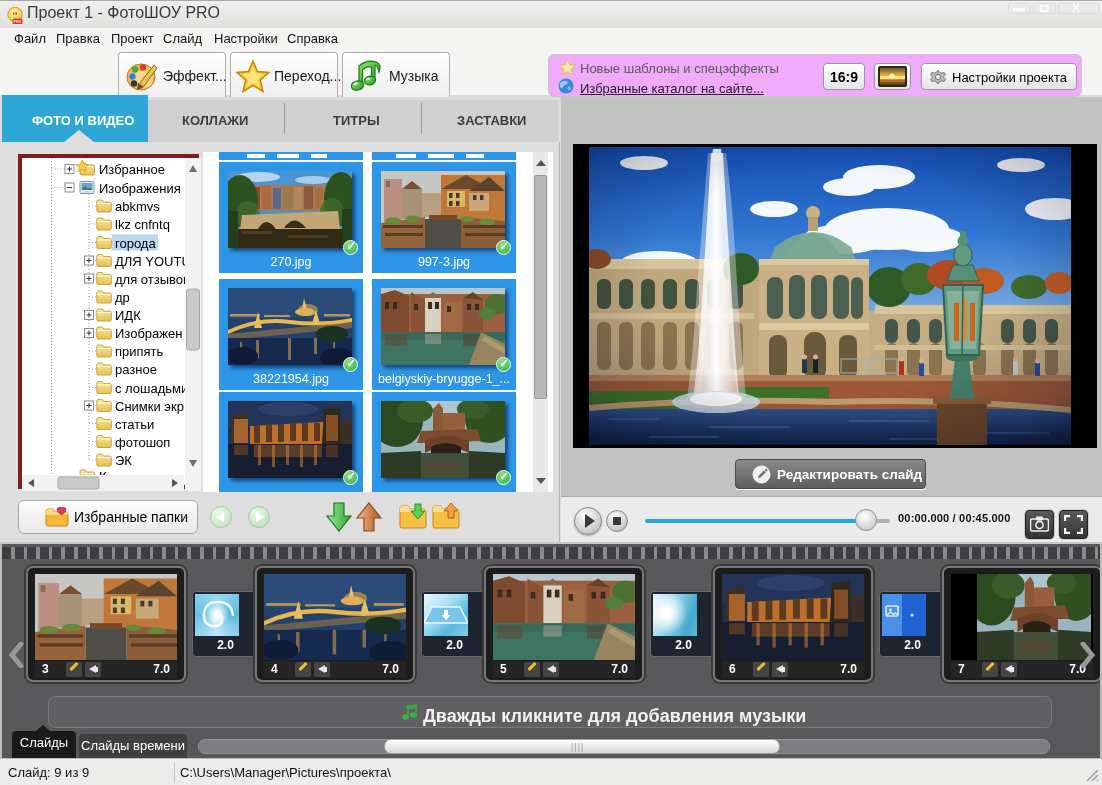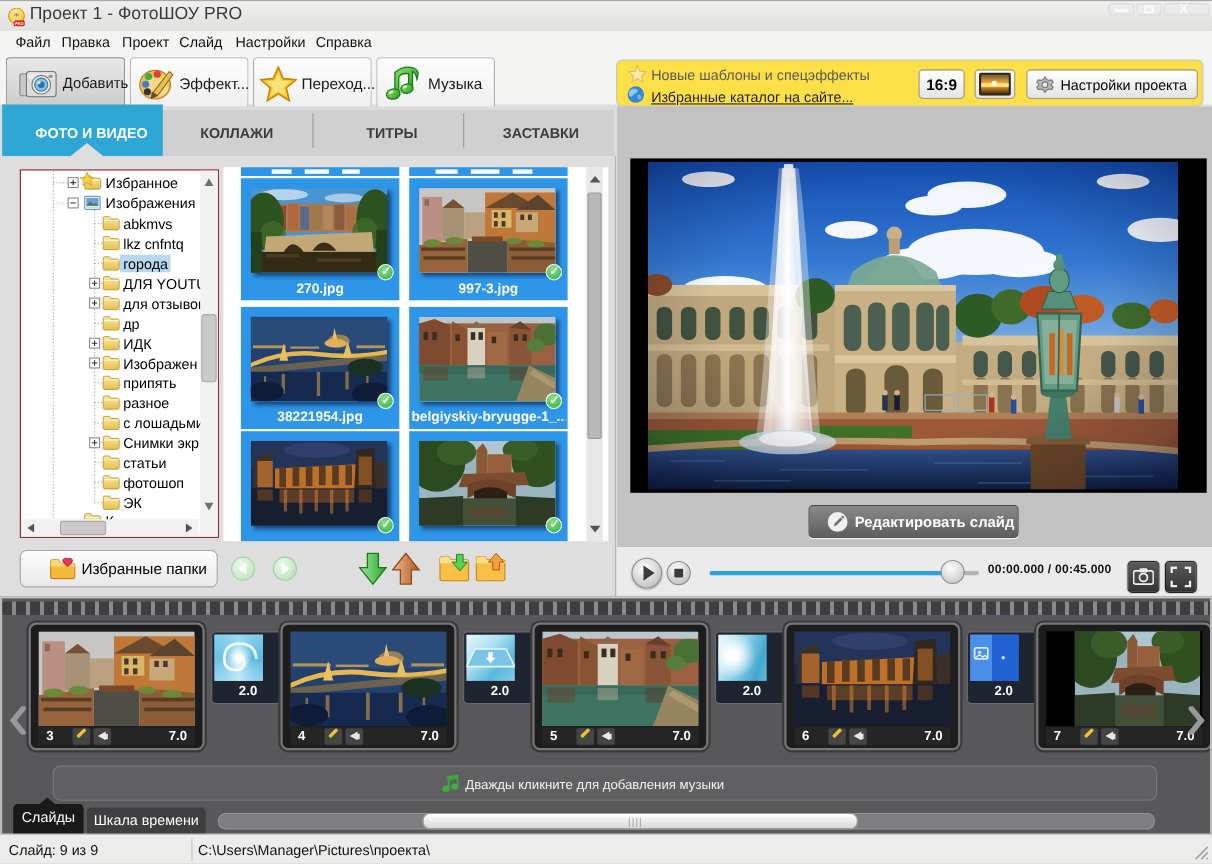--- a/index.html
+++ b/index.html
@@ -10,53 +10,53 @@
 #titlebar { left:0; top:0; width:1102px; height:28px; background:linear-gradient(#efefed,#e0e0de); border-top:1px solid #a8a8a8; }
 #title-text { left:27px; top:4px; font-size:16px; color:#3a3a3a; }
 #menubar { left:0; top:28px; width:1102px; height:22px; background:#f4f4f2; }
 .menu-item { position:absolute; top:3px; font-size:13px; color:#111; }
 
 #toolrow { left:0; top:50px; width:1102px; height:45px; background:#f4f4f2; }
 .ttab { position:absolute; top:2px; height:45px; border:1px solid #b0b0b0; border-bottom:none; border-radius:4px 4px 0 0; background:linear-gradient(#fdfdfd,#efefef); }
 .ttab.active { background:linear-gradient(#e8e8e8,#cccccc); border-color:#6e6e6e; }
 .ttab .lbl { position:absolute; top:15px; font-size:14px; color:#1a1a1a; white-space:nowrap; }
 
-#rpanel { left:560px; top:54px; width:534px; height:43px; background:#fde047; border:1px solid #c6c6c6; border-radius:6px; }
+#rpanel { left:548px; top:54px; width:534px; height:43px; background:#f0abfc; border:1px solid #c6c6c6; border-radius:6px; }
 .rbtn { position:absolute; top:8px; height:27px; background:linear-gradient(#ffffff,#e4e4e4); border:1px solid #989898; border-radius:4px; color:#000; }
 
 #ltabs { left:2px; top:95px; width:556px; height:47px; background:none; }
 #ltab-active { position:absolute; left:0; top:0; width:146px; height:47px; background:#2ea6d6; }
 .ltab-lbl { position:absolute; top:18px; font-size:13px; font-weight:bold; color:#3c3c3c; }
 #ltab-notch { position:absolute; left:62px; top:35px; width:0; height:0; border-left:15px solid transparent; border-right:15px solid transparent; border-bottom:12px solid #dedede; }
 .lsep { position:absolute; top:8px; width:1px; height:31px; background:#9a9a9a; }
 
 #leftpanel { left:0; top:142px; width:560px; height:400px; background:#dedede; border-right:1px solid #b4b4b4; }
-#treebox { position:absolute; left:18px; top:12px; width:181px; height:335px; background:#fff; border:1px solid #7f1d1d; }
+#treebox { position:absolute; left:18px; top:12px; width:181px; height:335px; background:#fff; border:4px solid #7f1d1d; }
 #thumbbox { position:absolute; left:203px; top:10px; width:350px; height:340px; background:#fff; }
 
 .card { position:absolute; width:144px; background:#2e96e8; }
 .card .ph { position:absolute; left:9px; top:9px; width:124px; height:77px; box-shadow:3px 3px 4px rgba(0,0,30,.55); }
-.card .nm { position:absolute; left:2px; bottom:4px; width:140px; text-align:center; font-size:12.5px; font-weight:bold; color:#fff; white-space:nowrap; overflow:hidden; }
+.card .nm { position:absolute; left:2px; bottom:4px; width:140px; text-align:center; font-size:12.5px; font-weight:normal; color:#fff; white-space:nowrap; overflow:hidden; }
 .chk { position:absolute; width:15px; height:15px; border-radius:50%; background:radial-gradient(circle at 40% 30%, #8ce08c, #2daf3c); border:1px solid #fff; }
 .chk:after { content:"✓"; position:absolute; left:2.5px; top:-1px; color:#fff; font-size:11px; font-weight:bold; }
 
 .sb-track { position:absolute; background:#e2e2e2; }
 .sb-thumb { position:absolute; background:#b8b8b8; border:1px solid #9a9a9a; border-radius:2px; }
 
 
 #prevgray { left:561px; top:97px; width:541px; height:399px; background:#c2c2c2; }
 #blackbox { left:573px; top:144px; width:524px; height:304px; background:#000; }
 #editbtn { left:735px; top:459px; width:191px; height:30px; background:linear-gradient(#8a8a8a,#5e5e5e); border:1px solid #4a4a4a; border-radius:4px; box-shadow:0 1px 0 #fff; }
 #ctrlrow { left:561px; top:496px; width:541px; height:46px; background:#ebebeb; border-top:1px solid #aaa; }
 
 #strip { left:0; top:542px; width:1102px; height:216px; background:#58585a; border-top:2px solid #c8c8c8; }
 .slide { position:absolute; top:22px; width:160px; height:116px; background:#1d1d1d; border:2px solid #77777a; border-radius:7px; box-shadow:0 0 0 2px #3a3a3c; }
 .slide .sph { position:absolute; left:7px; top:6px; width:142px; height:86px; }
 .sbar { position:absolute; left:7px; top:93px; width:142px; height:17px; background:#252525; color:#fff; font-size:12px; font-weight:bold; }
-.trans { position:absolute; top:30px; width:67px; height:66px; background:#1e2530; border:1px solid #6a6a6e; border-radius:4px; }
+.trans { position:absolute; top:47px; width:67px; height:66px; background:#1e2530; border:1px solid #6a6a6e; border-radius:4px; }
 .trans .timg { position:absolute; left:2px; top:2px; width:44px; height:42px; }
 .trans .tlbl { position:absolute; left:0; top:46px; width:100%; text-align:center; color:#fff; font-size:12px; font-weight:bold; }
 .pbtn { position:absolute; left:31px; top:1px; width:16px; height:15px; background:#454545; border-radius:2px; }
 .pbtn:after { content:""; position:absolute; left:3px; top:3px; width:10px; height:3px; background:#f0c030; transform:rotate(-45deg); transform-origin:center; border-radius:1px; }
 .spk { position:absolute; left:50px; top:1px; width:16px; height:15px; background:#454545; border-radius:2px; }
 .spk:after { content:""; position:absolute; left:4px; top:3px; width:0; height:0; border-top:4.5px solid transparent; border-bottom:4.5px solid transparent; border-right:7px solid #e8e8e8; }
 .spk:before { content:""; position:absolute; left:10px; top:5px; width:2.5px; height:5px; background:#e8e8e8; }
 #tr1 { background:radial-gradient(circle at 50% 50%,#ffffff 0 8%,rgba(255,255,255,0) 40%),conic-gradient(from 0deg,#9adcf2,#5ab8e0,#bce8f8,#6ac0e4,#9adcf2),linear-gradient(#b8e8f8,#5ab0d8); }
 #tr2 { background:linear-gradient(135deg,#e8f8ff 0%,#a8dff2 40%,#5ab8dd 70%,#88cce8 100%); }
 #tr3 { background:radial-gradient(circle at 30% 45%,#ffffff 0 12%,rgba(255,255,255,0) 55%),linear-gradient(110deg,#e8f6fc 0%,#8ed2ea 45%,#42a8ce 80%,#64b8d8 100%); }
@@ -95,34 +95,20 @@
 <div class="abs" id="title-text">Проект 1 - ФотоШОУ PRO</div>
 <div class="abs" id="menubar">
 <span class="menu-item" style="left:14px">Файл</span>
 <span class="menu-item" style="left:56px">Правка</span>
 <span class="menu-item" style="left:111px">Проект</span>
 <span class="menu-item" style="left:163px">Слайд</span>
 <span class="menu-item" style="left:214px">Настройки</span>
 <span class="menu-item" style="left:287px">Справка</span>
 </div>
 <div class="abs" id="toolrow">
-  <div class="ttab active" style="left:5px;width:109px">
-    <svg style="position:absolute;left:11px;top:9px" width="35" height="28" viewBox="0 0 35 28">
-      <rect x="1" y="5" width="12" height="20" rx="2" fill="#c8c8c8" stroke="#8a8a8a"></rect>
-      <rect x="7" y="3" width="27" height="23" rx="3" fill="linear"></rect>
-      <rect x="7" y="3" width="27" height="23" rx="3" fill="#dcdcdc" stroke="#7a7a7a"></rect>
-      <rect x="9" y="5" width="23" height="5" rx="2" fill="#efefef"></rect>
-      <circle cx="20.5" cy="15" r="8.5" fill="#f2f2f2" stroke="#7a7a7a"></circle>
-      <circle cx="20.5" cy="15" r="6" fill="#7ec3e8" stroke="#3a7aaa"></circle>
-      <circle cx="20.5" cy="15" r="3" fill="#2a6fae"></circle>
-      <circle cx="18.5" cy="13" r="1.5" fill="#cfe8f8"></circle>
-      <rect x="27" y="6" width="4" height="3" rx="1" fill="#9a9a9a"></rect>
-    </svg>
-    <span class="lbl" style="left:51px;font-size:13.5px">Добавить</span>
-  </div>
   <div class="ttab" style="left:118px;width:108px">
     <svg style="position:absolute;left:7px;top:8px" width="34" height="32" viewBox="0 0 34 32">
       <ellipse cx="15" cy="16" rx="14" ry="13" fill="#f0b952" stroke="#b97d1e"></ellipse>
       <ellipse cx="17" cy="18" rx="10" ry="9" fill="#fad98a"></ellipse>
       <circle cx="9" cy="8.5" r="3.2" fill="#3fae3f"></circle>
       <circle cx="17" cy="6.5" r="3.2" fill="#e03a3a"></circle>
       <circle cx="23" cy="10" r="3.2" fill="#f2e23a"></circle>
       <circle cx="6.5" cy="15.5" r="3.2" fill="#3a7ae0"></circle>
       <circle cx="8" cy="22.5" r="3.2" fill="#333"></circle>
       <path d="M28 4 L14 22 L12 28 L18 25 L31 7 Z" fill="#e8c05a" stroke="#8a6a1a"></path>
@@ -982,25 +968,25 @@
     <svg width="16" height="26" viewBox="0 0 16 26">
         <path d="M3 2 L12 13 L3 24" stroke="#98989a" stroke-width="5" fill="none" stroke-linecap="round"></path>
       </svg></div>
   <div id="musicbar">
     <svg style="position:absolute;left:352px;top:7px" width="16" height="18" viewBox="0 0 16 18">
       <path d="M5 3 L7 2 L7 12 M13 1 L15 0.5 L15 10" stroke="#3aa83a" stroke-width="1.6" fill="none"></path>
       <path d="M6 2 L15 0 L15 4 L6 6 Z" fill="#3aa83a"></path>
       <ellipse cx="4.5" cy="13" rx="3.4" ry="2.8" fill="#3fae3f"></ellipse>
       <ellipse cx="12.5" cy="11" rx="3.4" ry="2.8" fill="#3fae3f"></ellipse>
     </svg>
-    <span style="position:absolute;left:374px;top:9px;font-size:12px;font-weight:normal;color:#f2f2f2">Дважды кликните для добавления музыки</span>
+    <span style="position:absolute;left:374px;top:9px;font-size:18px;font-weight:bold;color:#f2f2f2">Дважды кликните для добавления музыки</span>
   </div>
   <div style="position:absolute;left:36px;top:181px;width:0;height:0;border-left:7px solid transparent;border-right:7px solid transparent;border-bottom:6px solid #191919"></div>
     <div id="btabs-slides">Слайды</div>
-  <div id="btabs-shkala">Шкала времени</div>
+  <div id="btabs-shkala">Слайды времени</div>
   <div style="position:absolute;left:198px;top:195px;width:852px;height:15px;background:#7e7e80;border-radius:7px;border:1px solid #929294"></div>
   <div style="position:absolute;left:384px;top:195px;width:396px;height:15px;background:linear-gradient(#ffffff,#d8d8d8);border-radius:7px;border:1px solid #a0a0a0">
     <span style="position:absolute;left:186px;top:2px;color:#9a9a9a;font-size:9px;letter-spacing:1px">||||</span>
   </div>
 </div>
 <div class="abs" id="statusbar">
   <span style="position:absolute;left:8px;top:6px;font-size:13px;color:#111">Слайд: 9 из 9</span>
   <div style="position:absolute;left:174px;top:3px;width:1px;height:21px;background:#c6c6c6"></div>
     <span style="position:absolute;left:180px;top:6px;font-size:13px;color:#111">C:\Users\Manager\Pictures\проекта\</span>
   <svg style="position:absolute;left:1086px;top:10px" width="13" height="13" viewBox="0 0 13 13">

